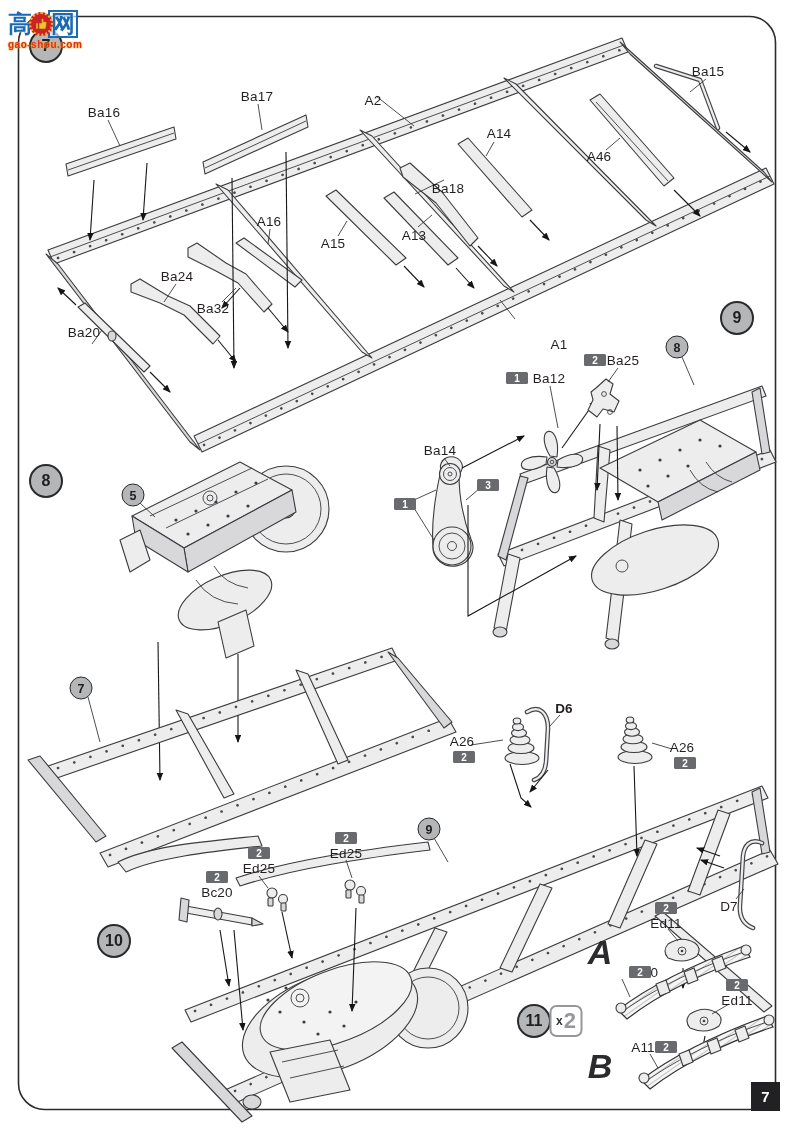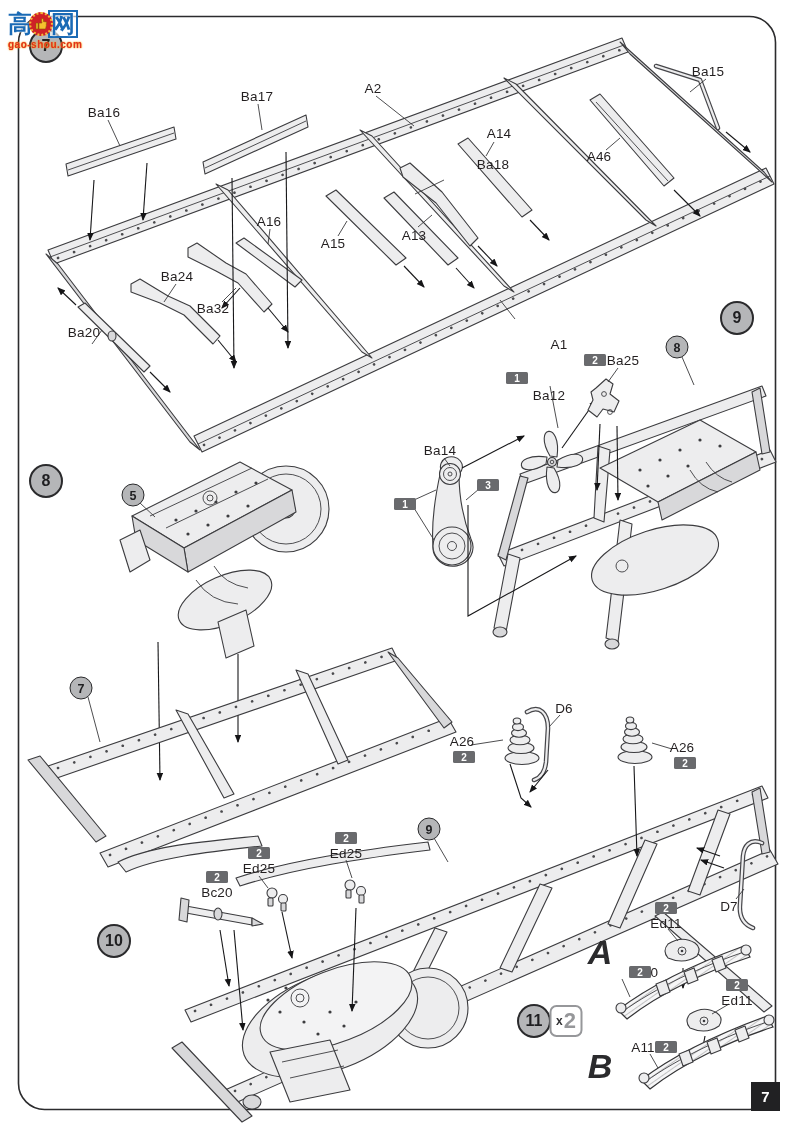--- a/index.html
+++ b/index.html
@@ -379,37 +379,37 @@
       <div class="ann step-circle" style="left: 46px; top: 481px;">8</div>
       <div class="ann step-circle" style="left: 737px; top: 318px;">9</div>
       <div class="ann step-circle" style="left: 114px; top: 941px;">10</div>
       <div class="ann step-circle" style="left: 534px; top: 1021px;">11</div>
       <div class="ann callout-circle" style="left: 133px; top: 495px;">5</div>
       <div class="ann callout-circle" style="left: 81px; top: 688px;">7</div>
       <div class="ann callout-circle" style="left: 677px; top: 347px;">8</div>
       <div class="ann callout-circle" style="left: 429px; top: 829px;">9</div>
       <div class="ann part-label" style="left: 104px; top: 112px;">Ba16</div>
       <div class="ann part-label" style="left: 257px; top: 96px;">Ba17</div>
-      <div class="ann part-label" style="left: 373px; top: 88px;">A2</div>
+      <div class="ann part-label" style="left: 373px; top: 100px;">A2</div>
       <div class="ann part-label" style="left: 708px; top: 71px;">Ba15</div>
       <div class="ann part-label" style="left: 499px; top: 133px;">A14</div>
       <div class="ann part-label" style="left: 599px; top: 156px;">A46</div>
-      <div class="ann part-label" style="left: 448px; top: 164px; margin-left: 45px;">Ba18</div>
+      <div class="ann part-label" style="left: 448px; top: 188px;">Ba18</div>
       <div class="ann part-label" style="left: 269px; top: 221px;">A16</div>
       <div class="ann part-label" style="left: 333px; top: 243px;">A15</div>
       <div class="ann part-label" style="left: 414px; top: 235px;">A13</div>
       <div class="ann part-label" style="left: 177px; top: 276px;">Ba24</div>
       <div class="ann part-label" style="left: 213px; top: 308px;">Ba32</div>
       <div class="ann part-label" style="left: 84px; top: 332px;">Ba20</div>
       <div class="ann part-label" style="left: 519px; top: 344px; margin-left: 40px;">A1</div>
-      <div class="ann part-label" style="left: 549px; top: 378px; margin-top: 17px;">Ba12</div>
+      <div class="ann part-label" style="left: 549px; top: 378px;">Ba12</div>
       <div class="ann part-label" style="left: 623px; top: 360px; text-align: right;">Ba25</div>
       <div class="ann part-label" style="left: 440px; top: 450px;">Ba14</div>
       <div class="ann part-label" style="left: 462px; top: 741px;">A26</div>
-      <div class="ann part-label" style="left: 564px; top: 708px;">D6</div>
+      <div class="ann part-label" style="left: 564px; top: 708px; font-weight: bold;">D6</div>
       <div class="ann part-label" style="left: 682px; top: 747px;">A26</div>
       <div class="ann part-label" style="left: 729px; top: 906px;">D7</div>
       <div class="ann part-label" style="left: 346px; top: 853px;">Ed25</div>
       <div class="ann part-label" style="left: 259px; top: 868px;">Ed25</div>
       <div class="ann part-label" style="left: 217px; top: 892px;">Bc20</div>
       <div class="ann part-label" style="left: 666px; top: 923px;">Ed11</div>
       <div class="ann part-label" style="left: 737px; top: 1000px;">Ed11</div>
       <div class="ann part-label" style="left: 646px; top: 972px;">A10</div>
       <div class="ann part-label" style="left: 643px; top: 1047px;">A11</div>
       <div class="ann badge" style="left: 517px; top: 378px;">1</div>

